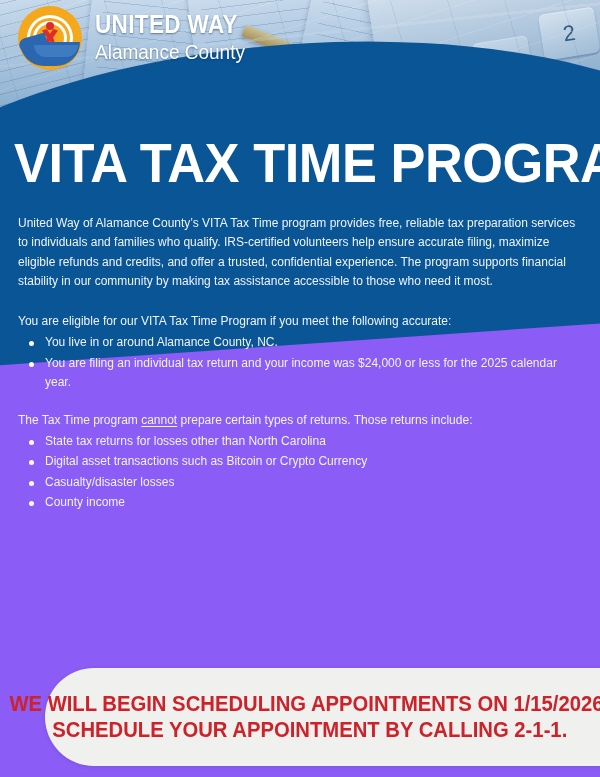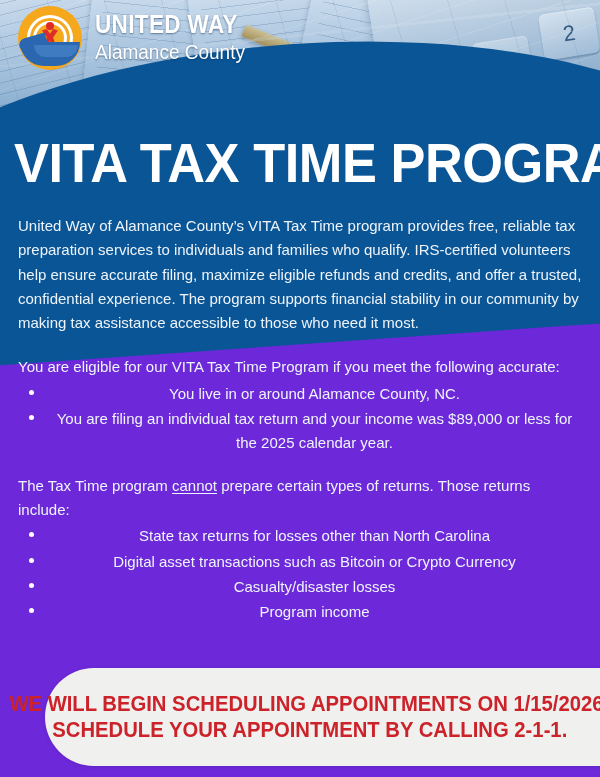--- a/index.html
+++ b/index.html
@@ -9,21 +9,21 @@
     background:#0a5596;
     overflow:hidden;
     position:relative;
   }
 
   
   .flyer {
     position:relative;
     width:600px;
     height:777px;
-    background:#6d28d9;
+    background:#8b5cf6;
     overflow:hidden;
   }
 
   
   .header-photo {
     position:absolute;
     top:0; left:0;
     width:600px; height:132px;
     overflow:hidden;
     background:#b9cee4;
@@ -227,32 +227,31 @@
     white-space:nowrap;
     z-index:5;
   }
 
   
   .content {
     position:absolute;
     left:18px; top:214px;
     width:566px;
     color:#eef4fa;
-    font-size:15px;
+    font-size:12px;
     line-height:1.62;
     z-index:5;
   }
   .intro-para { margin-bottom:20px; }
   .lead { margin-bottom:2px; }
   .lead u { text-underline-offset:2px; }
   ul.flist {
     list-style:none;
     margin:0 0 18px 0;
     padding:0;
-    text-align:center;
   }
   ul.flist li {
     position:relative;
     padding-left:27px;
     margin-bottom:1px;
   }
   ul.flist li::before {
     content:"";
     position:absolute;
     left:11px; top:8px;
@@ -334,29 +333,29 @@
 
   <h1 class="main-title">VITA TAX TIME PROGRAM</h1>
 
   <div class="content">
 
     <p class="intro-para">United Way of Alamance County’s VITA Tax Time program provides free, reliable tax preparation services to individuals and families who qualify. IRS-certified volunteers help ensure accurate filing, maximize eligible refunds and credits, and offer a trusted, confidential experience. The program supports financial stability in our community by making tax assistance accessible to those who need it most.</p>
 
     <p class="lead">You are eligible for our VITA Tax Time Program if you meet the following accurate:</p>
     <ul class="flist">
       <li>You live in or around Alamance County, NC.</li>
-      <li>You are filing an individual tax return and your income was $89,000 or less for the 2025 calendar year.</li>
+      <li>You are filing an individual tax return and your income was $24,000 or less for the 2025 calendar year.</li>
     </ul>
 
     <p class="lead"><span>The Tax Time program </span><u>cannot</u><span> prepare certain types of returns. Those returns include:</span></p>
     <ul class="flist">
       <li>State tax returns for losses other than North Carolina</li>
       <li>Digital asset transactions such as Bitcoin or Crypto Currency</li>
       <li>Casualty/disaster losses</li>
-      <li>Program income</li>
+      <li>County income</li>
     </ul>
 
   </div>
 
   <div class="callout">
     <div class="callout-text">
       <span class="l1">WE WILL BEGIN SCHEDULING APPOINTMENTS ON 1/15/2026!</span>
       <span class="l2">SCHEDULE YOUR APPOINTMENT BY CALLING 2-1-1.</span>
     </div>
   </div>

